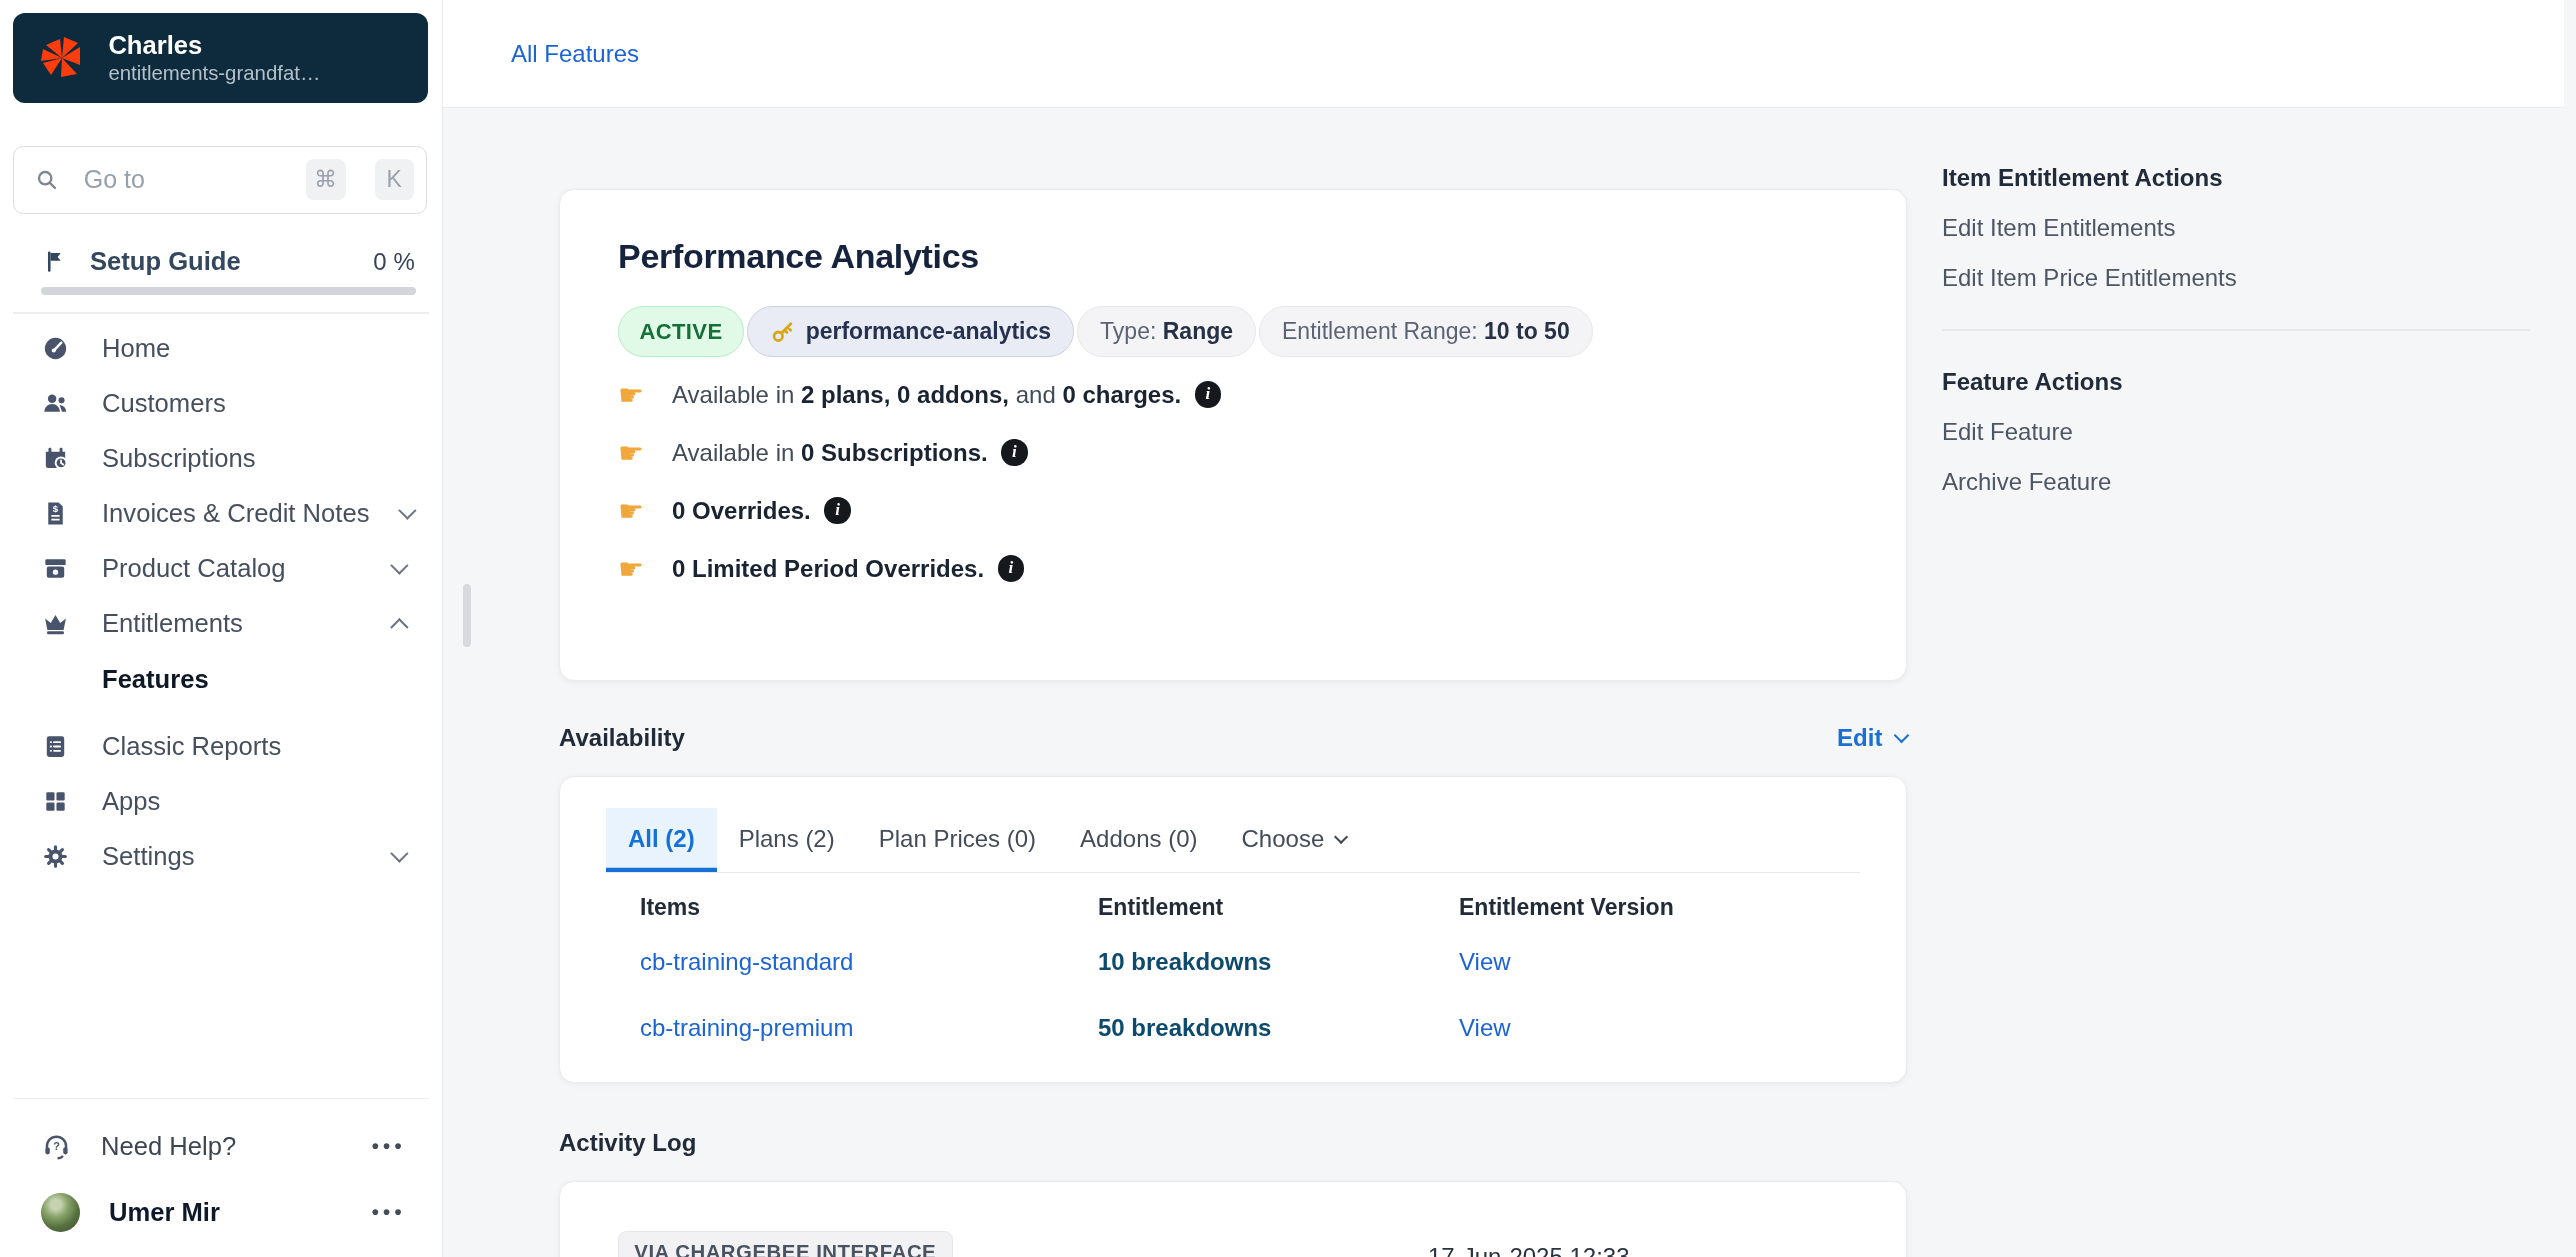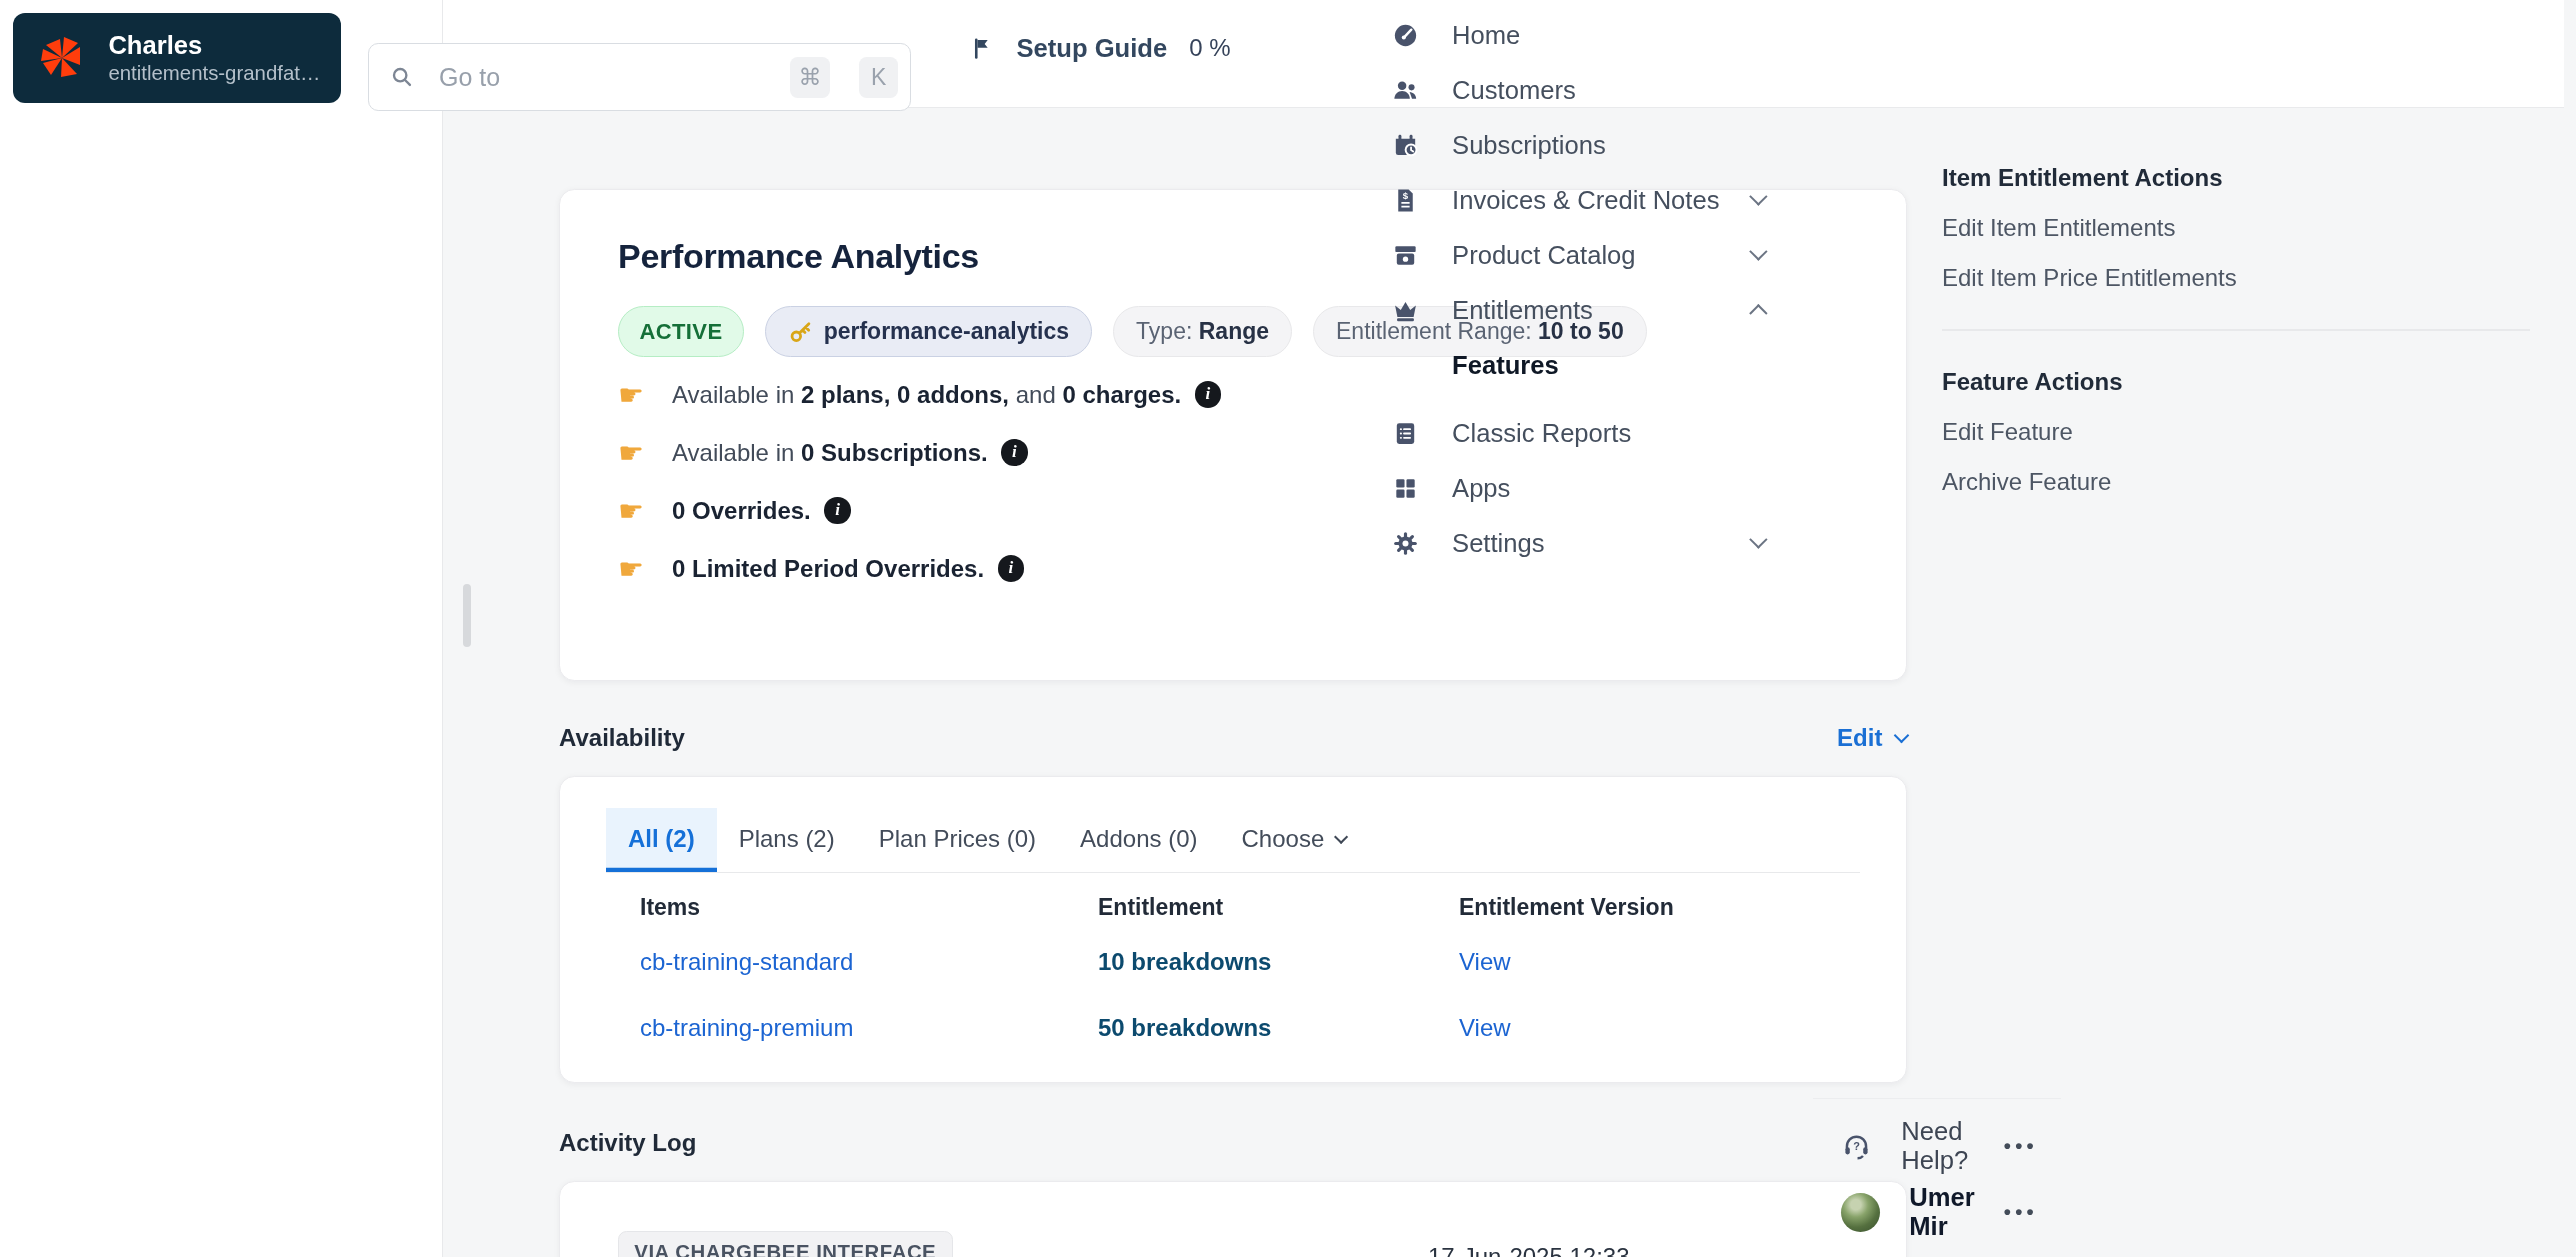--- a/index.html
+++ b/index.html
@@ -1,21 +1,21 @@
 <!DOCTYPE html>
 <html style="font-size:13.6px"><head>
 <meta charset="utf-8">
 <style>
   *{margin:0;padding:0;box-sizing:border-box}
   html,body{width:2576px;height:1257px;overflow:hidden}
   body{font-family:"Liberation Sans",sans-serif;background:#f5f6f7;color:#1f2733;position:relative}
   svg{display:block}
 
   
-  .sidebar{position:absolute;left:0;top:0;bottom:0;width:443px;background:#fff;border-right:1.7px solid #e8e9eb;display:flex;flex-direction:row;z-index:2}
+  .sidebar{position:absolute;left:0;top:0;bottom:0;width:443px;background:#fff;border-right:1.7px solid #e8e9eb;display:flex;flex-direction:column;z-index:2}
   .workspace{margin:12.8px 14.5px 0 12.8px;height:90px;border-radius:12px;background:#0d2b3c;display:flex;align-items:center;gap:22px;padding:0 20.4px 0 25.6px;color:#fff;cursor:pointer;flex:none}
   .ws-logo{width:48px;height:48px;flex:none}
   .ws-text{min-width:0}
   .ws-name{font-size:25.6px;font-weight:700;line-height:31px}
   .ws-org{font-size:20.4px;color:#b4c0ca;line-height:25.6px;white-space:nowrap;overflow:hidden;text-overflow:ellipsis}
   .searchbox{margin:43px 15.3px 0 12.8px;height:68px;border:1.7px solid #d9dde2;border-radius:10.2px;display:flex;align-items:center;padding:0 12px 0 20.4px;gap:24px;background:#fff;color:#7e8795;flex:none}
   .searchbox input{flex:1;border:0;outline:0;font-size:25px;color:#3c4654;background:transparent;min-width:0}
   .searchbox input::placeholder{color:#98a0ab}
   .keycap{min-width:39px;height:41px;background:#f0f1f3;border-radius:7.7px;display:flex;align-items:center;justify-content:center;font-size:23px;color:#9aa2ad;padding:0 8.5px;margin-left:5.1px;flex:none}
   .setup{margin:31px 25.6px 0 41px;display:flex;align-items:center;gap:22px;color:#33475f;height:34px;cursor:pointer;flex:none}
@@ -43,21 +43,21 @@
 
   
   .topbar{position:absolute;left:443px;right:12px;top:0;height:108px;background:#fff;border-bottom:1.7px solid #e9eaec;display:flex;align-items:center;padding-left:68px;z-index:1}
   .crumb{color:#1b64d2;font-size:24px;font-weight:500;cursor:pointer}
 
   
   .content{position:absolute;left:559px;top:189px;width:1348px}
   .card{background:#fff;border:1.3px solid #ebebee;border-radius:15.3px;box-shadow:0 1.7px 6.8px rgba(16,24,40,.05)}
   .feature-card{height:492px;padding:46px 58px}
   h1.title{font-size:34px;font-weight:700;color:#15233c;letter-spacing:-0.3px;line-height:41px}
-  .badges{margin-top:29px;display:flex;gap:21px;align-items:center}
+  .badges{margin-top:29px;display:flex;gap:3px;align-items:center}
   .pill{height:51px;display:inline-flex;align-items:center;border-radius:27px;padding:0 22px;font-size:23px;white-space:pre}
   .pill.status{background:#e1fae8;border:1.7px solid #b5edc4;color:#156f38;font-weight:700;font-size:22px;letter-spacing:0.4px;padding:0 20.4px}
   .pill.slug{background:#e9ecf5;border:1.7px solid #cad1e3;color:#25314e;font-weight:600;gap:10.2px}
   .pill.slug svg{width:25.6px;height:25.6px}
   .pill.meta{background:#f4f4f6;border:1.7px solid #e8e8ea;color:#5a6373}
   .pill.meta b{color:#273145;font-weight:700}
   .bullets{margin-top:8.5px}
   .bullet{display:flex;align-items:center;height:58px;font-size:24px;color:#424b59}
   .point{color:#f0a83c;font-size:29px;margin-right:22px;width:32px;flex:none}
   .bullet .seg{white-space:pre}

